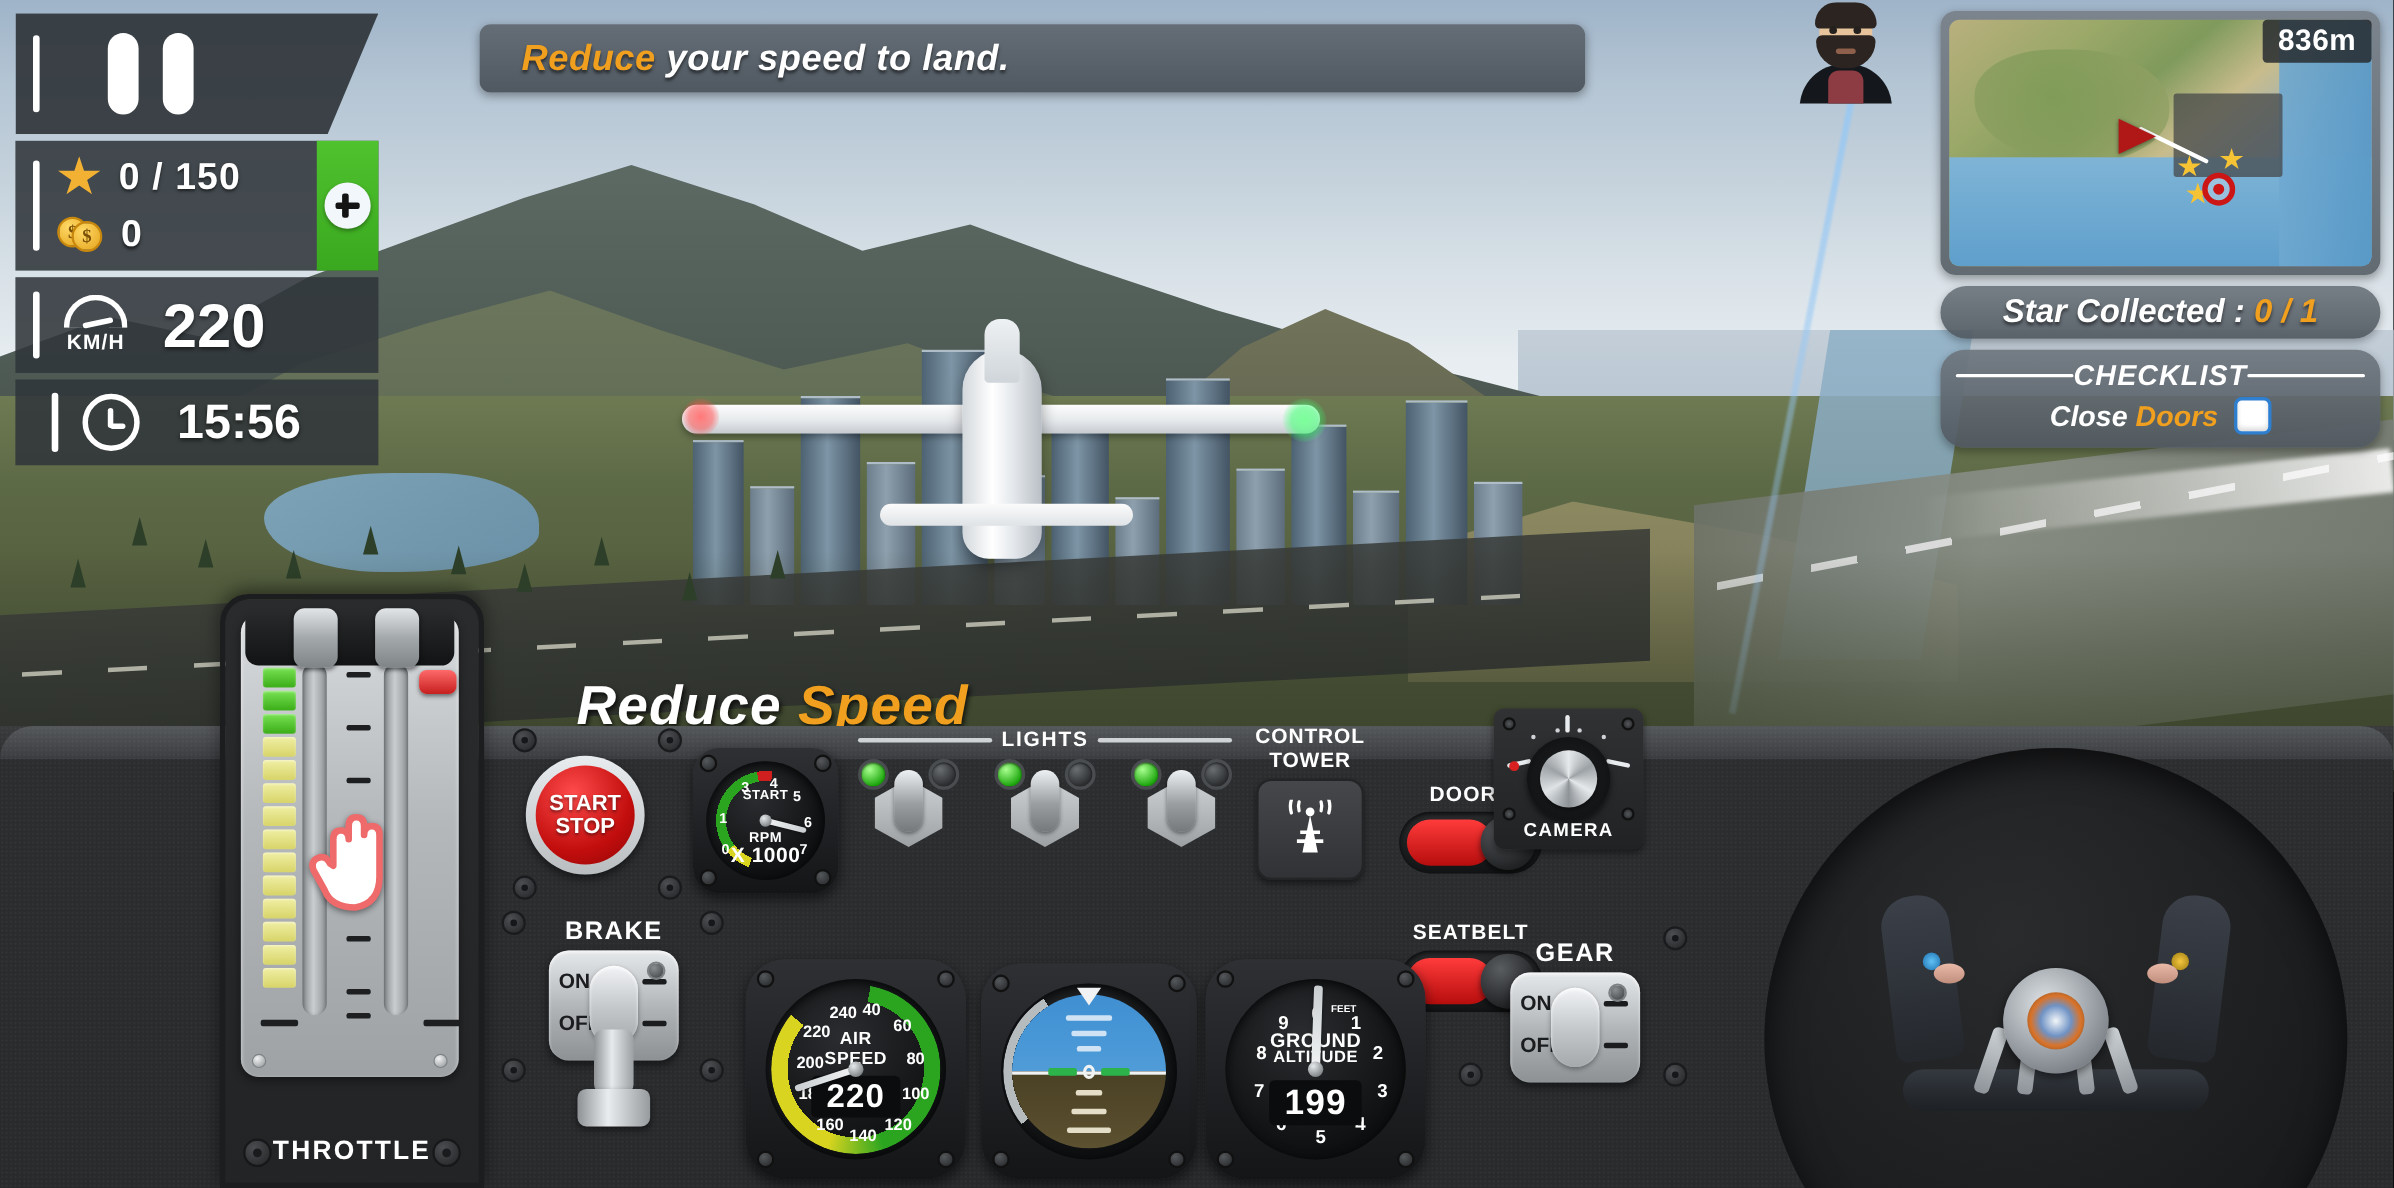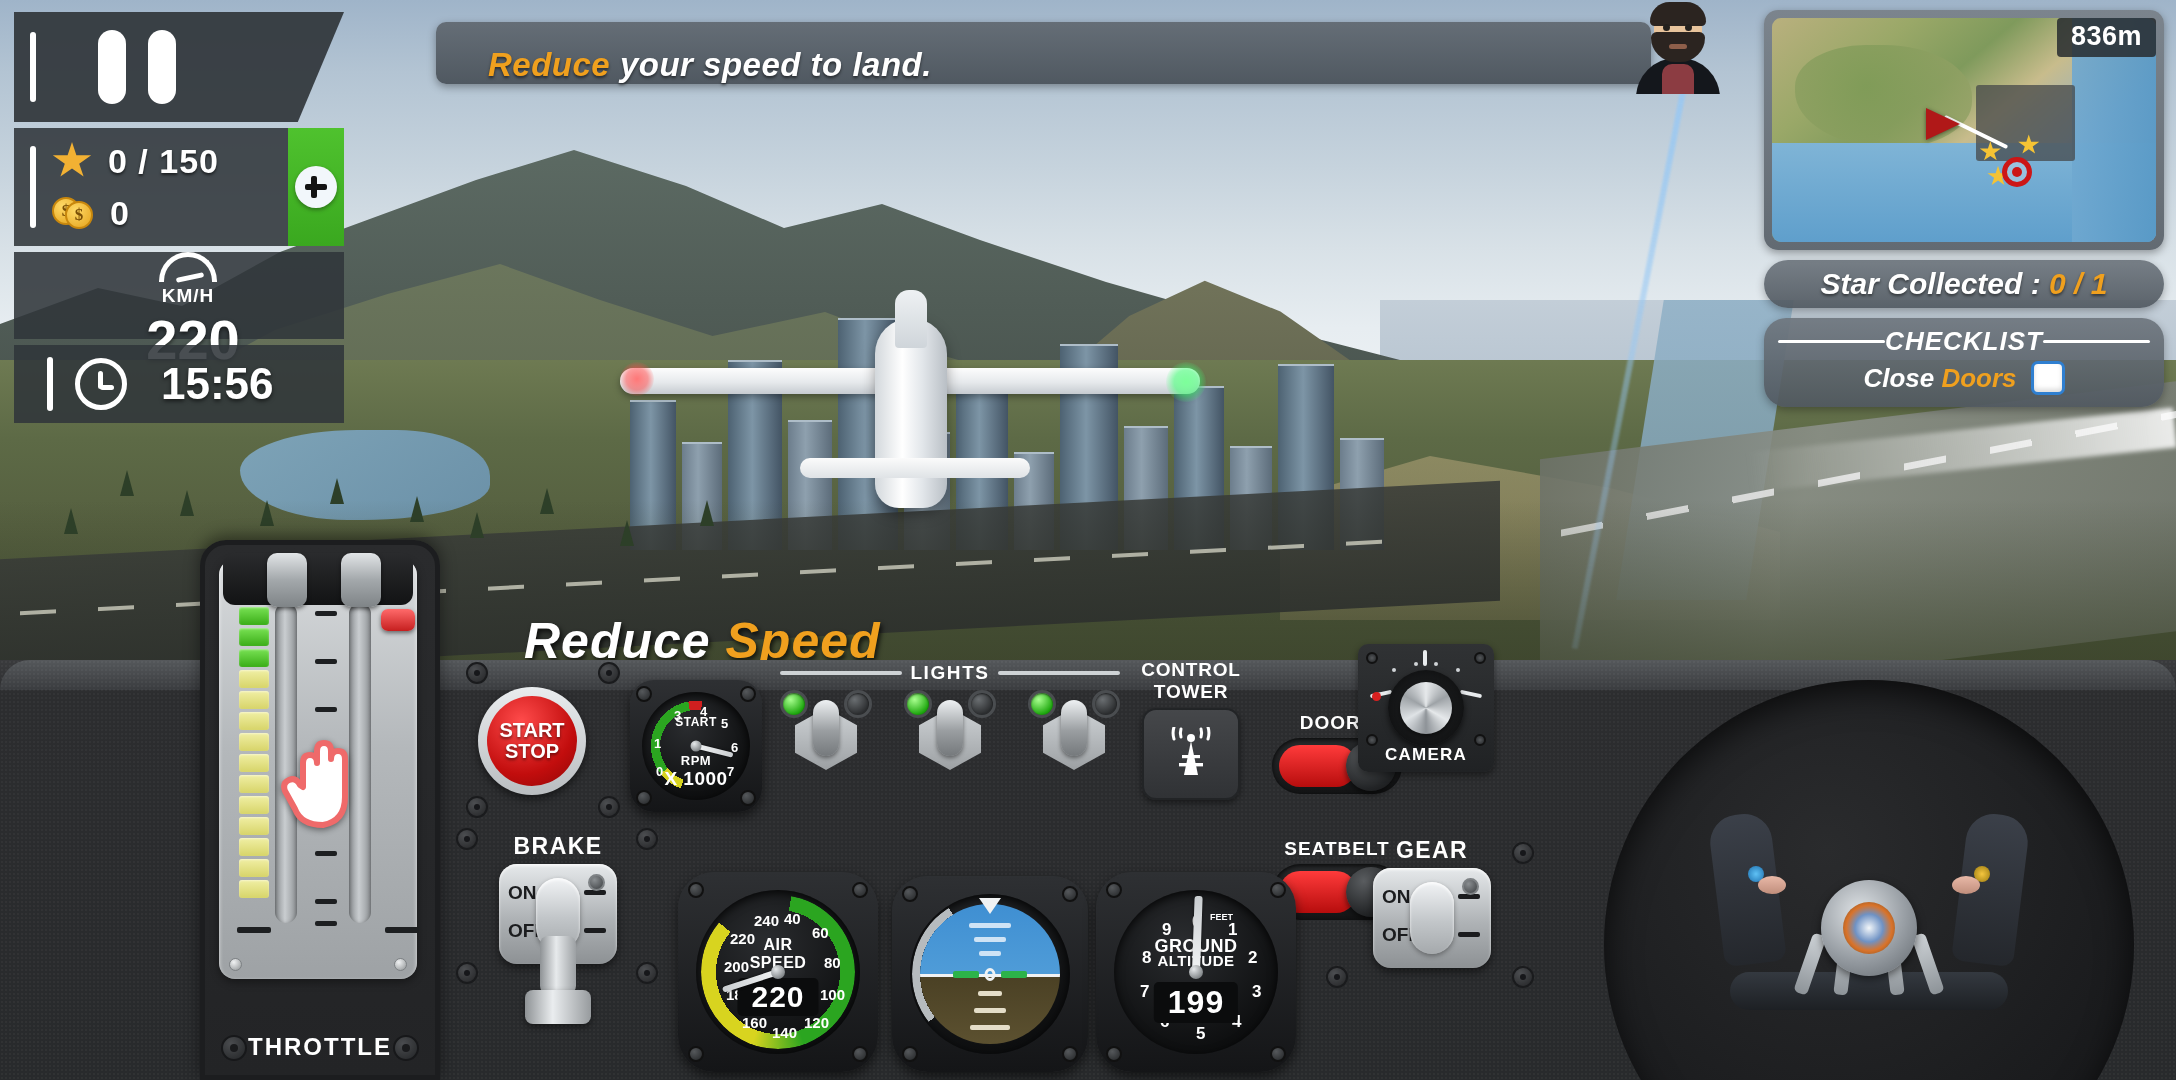--- a/index.html
+++ b/index.html
@@ -98,43 +98,43 @@
     text-shadow:0 2px 3px rgba(0,0,0,.6); }
   .plus-btn { position:absolute; right:0; top:0; width:56px; height:100%;
     background:linear-gradient(to bottom,#4fc22e,#3aa81f); display:flex;
     align-items:center; justify-content:center; }
   .plus-circle { width:42px; height:42px; border-radius:50%; background:#f2f7fb;
     position:relative; box-shadow:0 2px 4px rgba(0,0,0,.35); }
   .plus-circle:before,.plus-circle:after { content:""; position:absolute; background:#141414;
     border-radius:2px; }
   .plus-circle:before { left:10px; top:18px; width:22px; height:6px; }
   .plus-circle:after { left:8px; top:10px; width:6px; height:22px; margin-left:8px; }
-  .speed-row { height:87px;flex-direction:column; }
+  .speed-row { height:87px; }
   .speed-ico { margin-left:18px; width:66px; text-align:center; color:#fff; }
   .gauge-glyph { width:58px; height:30px; border:5px solid #fff;
     border-bottom:none; border-radius:30px 30px 0 0; position:relative; margin:0 auto; }
   .gauge-glyph:after { content:""; position:absolute; left:12px; top:18px; width:28px; height:5px;
     background:#fff; border-radius:3px; transform:rotate(-12deg); }
   .kmh { font-size:19px; font-weight:bold; letter-spacing:1px; margin-top:3px; }
   .speed-num { color:#fff; font-size:56px; font-weight:bold; margin-left:28px;
     text-shadow:0 2px 4px rgba(0,0,0,.6); }
   .time-row { height:78px;padding-left:17px; }
   .clock-glyph { margin-left:22px; width:52px; height:52px; border:5px solid #fff;
     border-radius:50%; position:relative; }
   .clock-glyph:before { content:""; position:absolute; left:18px; top:8px; width:5px; height:18px;
     background:#fff; border-radius:3px; }
   .clock-glyph:after { content:""; position:absolute; left:20px; top:22px; width:14px; height:5px;
     background:#fff; border-radius:3px; }
   .time-num { color:#fff; font-size:44px; font-weight:bold; margin-left:34px;
     text-shadow:0 2px 4px rgba(0,0,0,.6); }
 
   
-  .banner { position:absolute; left:436px; top:22px; width:1215px; height:62px;
+  .banner { position:absolute; left:436px; top:22px; width:1005px; height:62px;
     background:linear-gradient(to bottom,rgba(96,104,112,.93),rgba(72,80,88,.93));
-    border-radius:10px; display:flex; align-items:flex-end; padding-left:52px;
+    border-radius:10px; display:flex; align-items:center; padding-left:38px;
     box-shadow:0 3px 9px rgba(0,0,0,.35); }
   .banner-txt { font-size:33px; font-weight:bold; font-style:italic; color:#fff;
     letter-spacing:.5px; text-shadow:0 2px 3px rgba(0,0,0,.55); }
   .banner-txt .hl { color:#f0a01e; }
   .avatar-wrap { position:absolute; left:1628px; top:2px; width:100px; height:92px; overflow:hidden; }
   .av-head { position:absolute; left:26px; top:4px; width:48px; height:52px;
     background:#e8c49c; border-radius:22px 22px 18px 18px; }
   .av-hair { position:absolute; left:22px; top:0px; width:56px; height:24px;
     background:#2b2420; border-radius:26px 26px 6px 6px; }
   .av-beard { position:absolute; left:23px; top:30px; width:54px; height:30px;
@@ -864,21 +864,21 @@
       <div class="tickn" style="left:46px;top:122px;font-size:17px;">6</div>
       <div class="tickn" style="left:26px;top:92px;font-size:17px;">7</div>
       <div class="tickn" style="left:28px;top:58px;font-size:17px;">8</div>
       <div class="tickn" style="left:48px;top:30px;font-size:17px;">9</div>
       <div class="digital" style="top:92px;font-size:32px;">199</div>
       <div class="needle" style="width:8px;height:76px;transform:translateX(-50%) rotate(2deg);"></div>
       <div class="hubdot"></div>
     </div>
   </div>
 
-  <div class="sw-sec" style="left:1342px;bottom:112px;width:180px;">
+  <div class="sw-sec" style="left:1342px;bottom:96px;width:180px;">
     <div class="sw-label">GEAR</div>
     <div class="sw-body">
       <div class="sw-on">ON</div>
       <div class="sw-off">OFF</div>
       <div class="sw-d1"></div>
         <div class="sw-d2"></div>
       <div class="sw-led"></div>
       <div class="sw-lever"></div>
     </div>
   </div>

